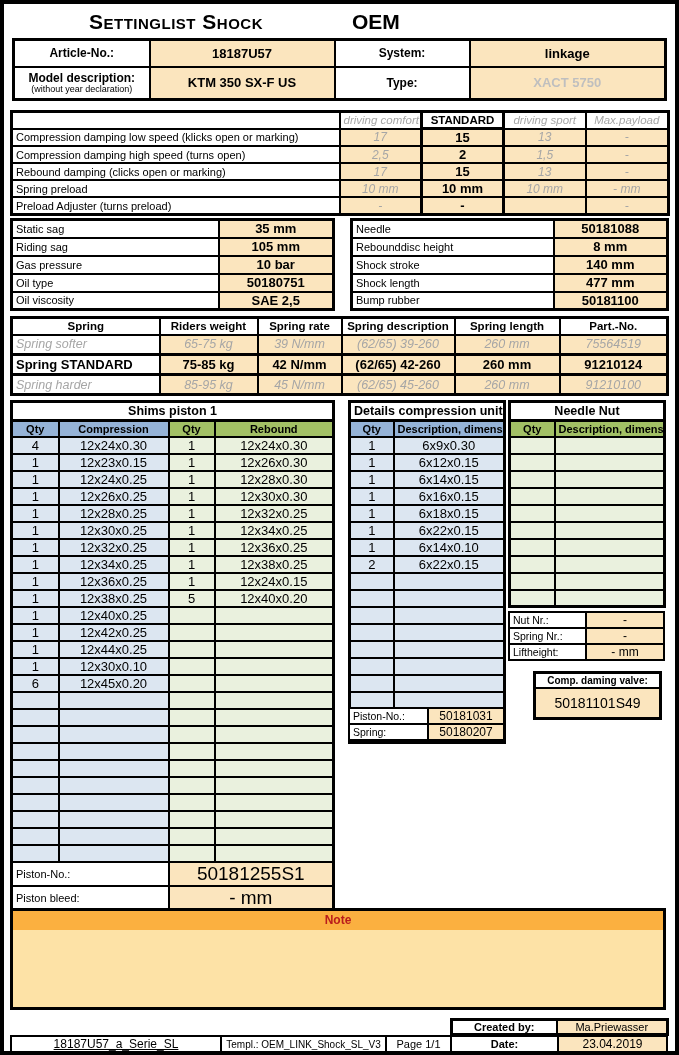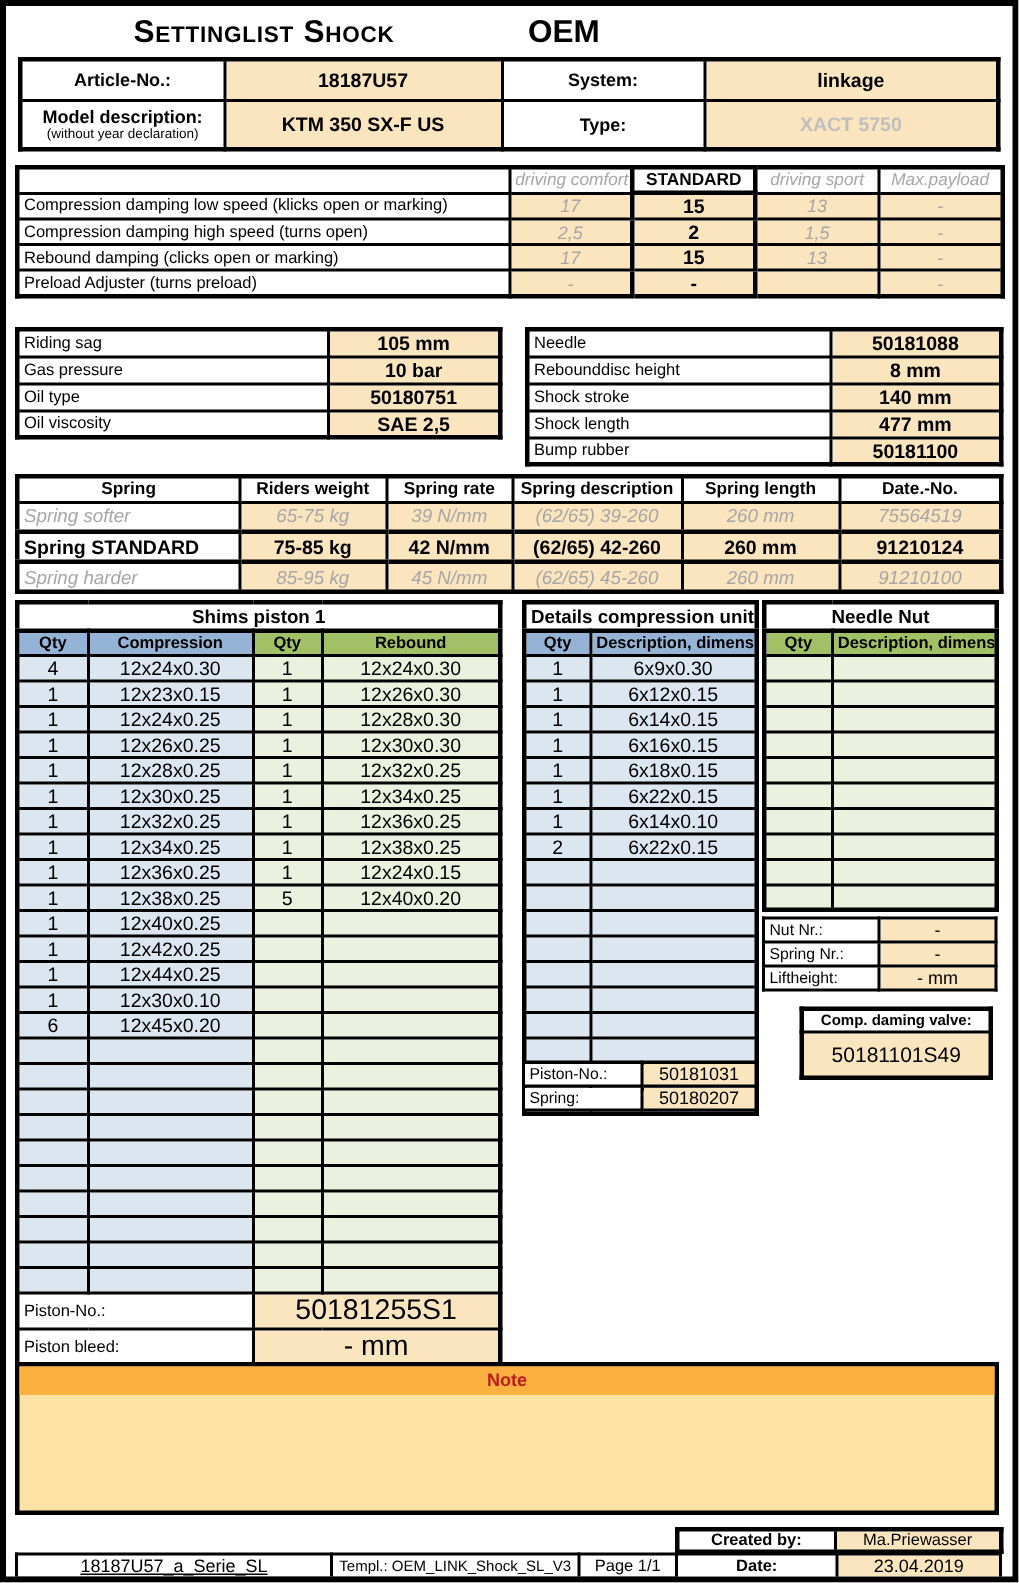--- a/index.html
+++ b/index.html
@@ -172,35 +172,46 @@
           <td class="val tan mut">-</td>
         </tr>
         <tr>
           <td class="lbl">Rebound damping (clicks open or marking)</td>
           <td class="val tan mut">17</td>
           <td class="val tan std">15</td>
           <td class="val tan mut">13</td>
           <td class="val tan mut">-</td>
         </tr>
         <tr>
+          <td class="lbl">Spring preload</td>
+          <td class="val tan mut">10 mm</td>
+          <td class="val tan std">10 mm</td>
+          <td class="val tan mut">10 mm</td>
+          <td class="val tan mut">- mm</td>
+        </tr>
+        <tr>
           <td class="lbl">Preload Adjuster (turns preload)</td>
           <td class="val tan mut">-</td>
           <td class="val tan std">-</td>
           <td class="val tan mut"></td>
           <td class="val tan mut">-</td>
         </tr>
       </tbody>
   </table>
 
   <table class="specs specs-left">
     <colgroup>
         <col style="width:207px">
         <col style="width:115px">
       </colgroup>
     <tbody>
+        <tr>
+          <td class="lbl">Static sag</td>
+          <td class="val tan">35 mm</td>
+        </tr>
         <tr>
           <td class="lbl">Riding sag</td>
           <td class="val tan">105 mm</td>
         </tr>
         <tr>
           <td class="lbl">Gas pressure</td>
           <td class="val tan">10 bar</td>
         </tr>
         <tr>
           <td class="lbl">Oil type</td>
@@ -251,21 +262,21 @@
         <col style="width:105px">
         <col style="width:108px">
       </colgroup>
     <tbody>
         <tr class="hd">
       <td>Spring</td>
       <td>Riders weight</td>
       <td>Spring rate</td>
       <td>Spring description</td>
       <td>Spring length</td>
-      <td>Date.-No.</td>
+      <td>Part.-No.</td>
     </tr>
     </tbody>
       <tbody>
         <tr class="row muted">
           <td class="lbl">Spring softer</td>
           <td class="val tan">65-75 kg</td>
           <td class="val tan">39 N/mm</td>
           <td class="val tan">(62/65) 39-260</td>
           <td class="val tan">260 mm</td>
           <td class="val tan">75564519</td>

